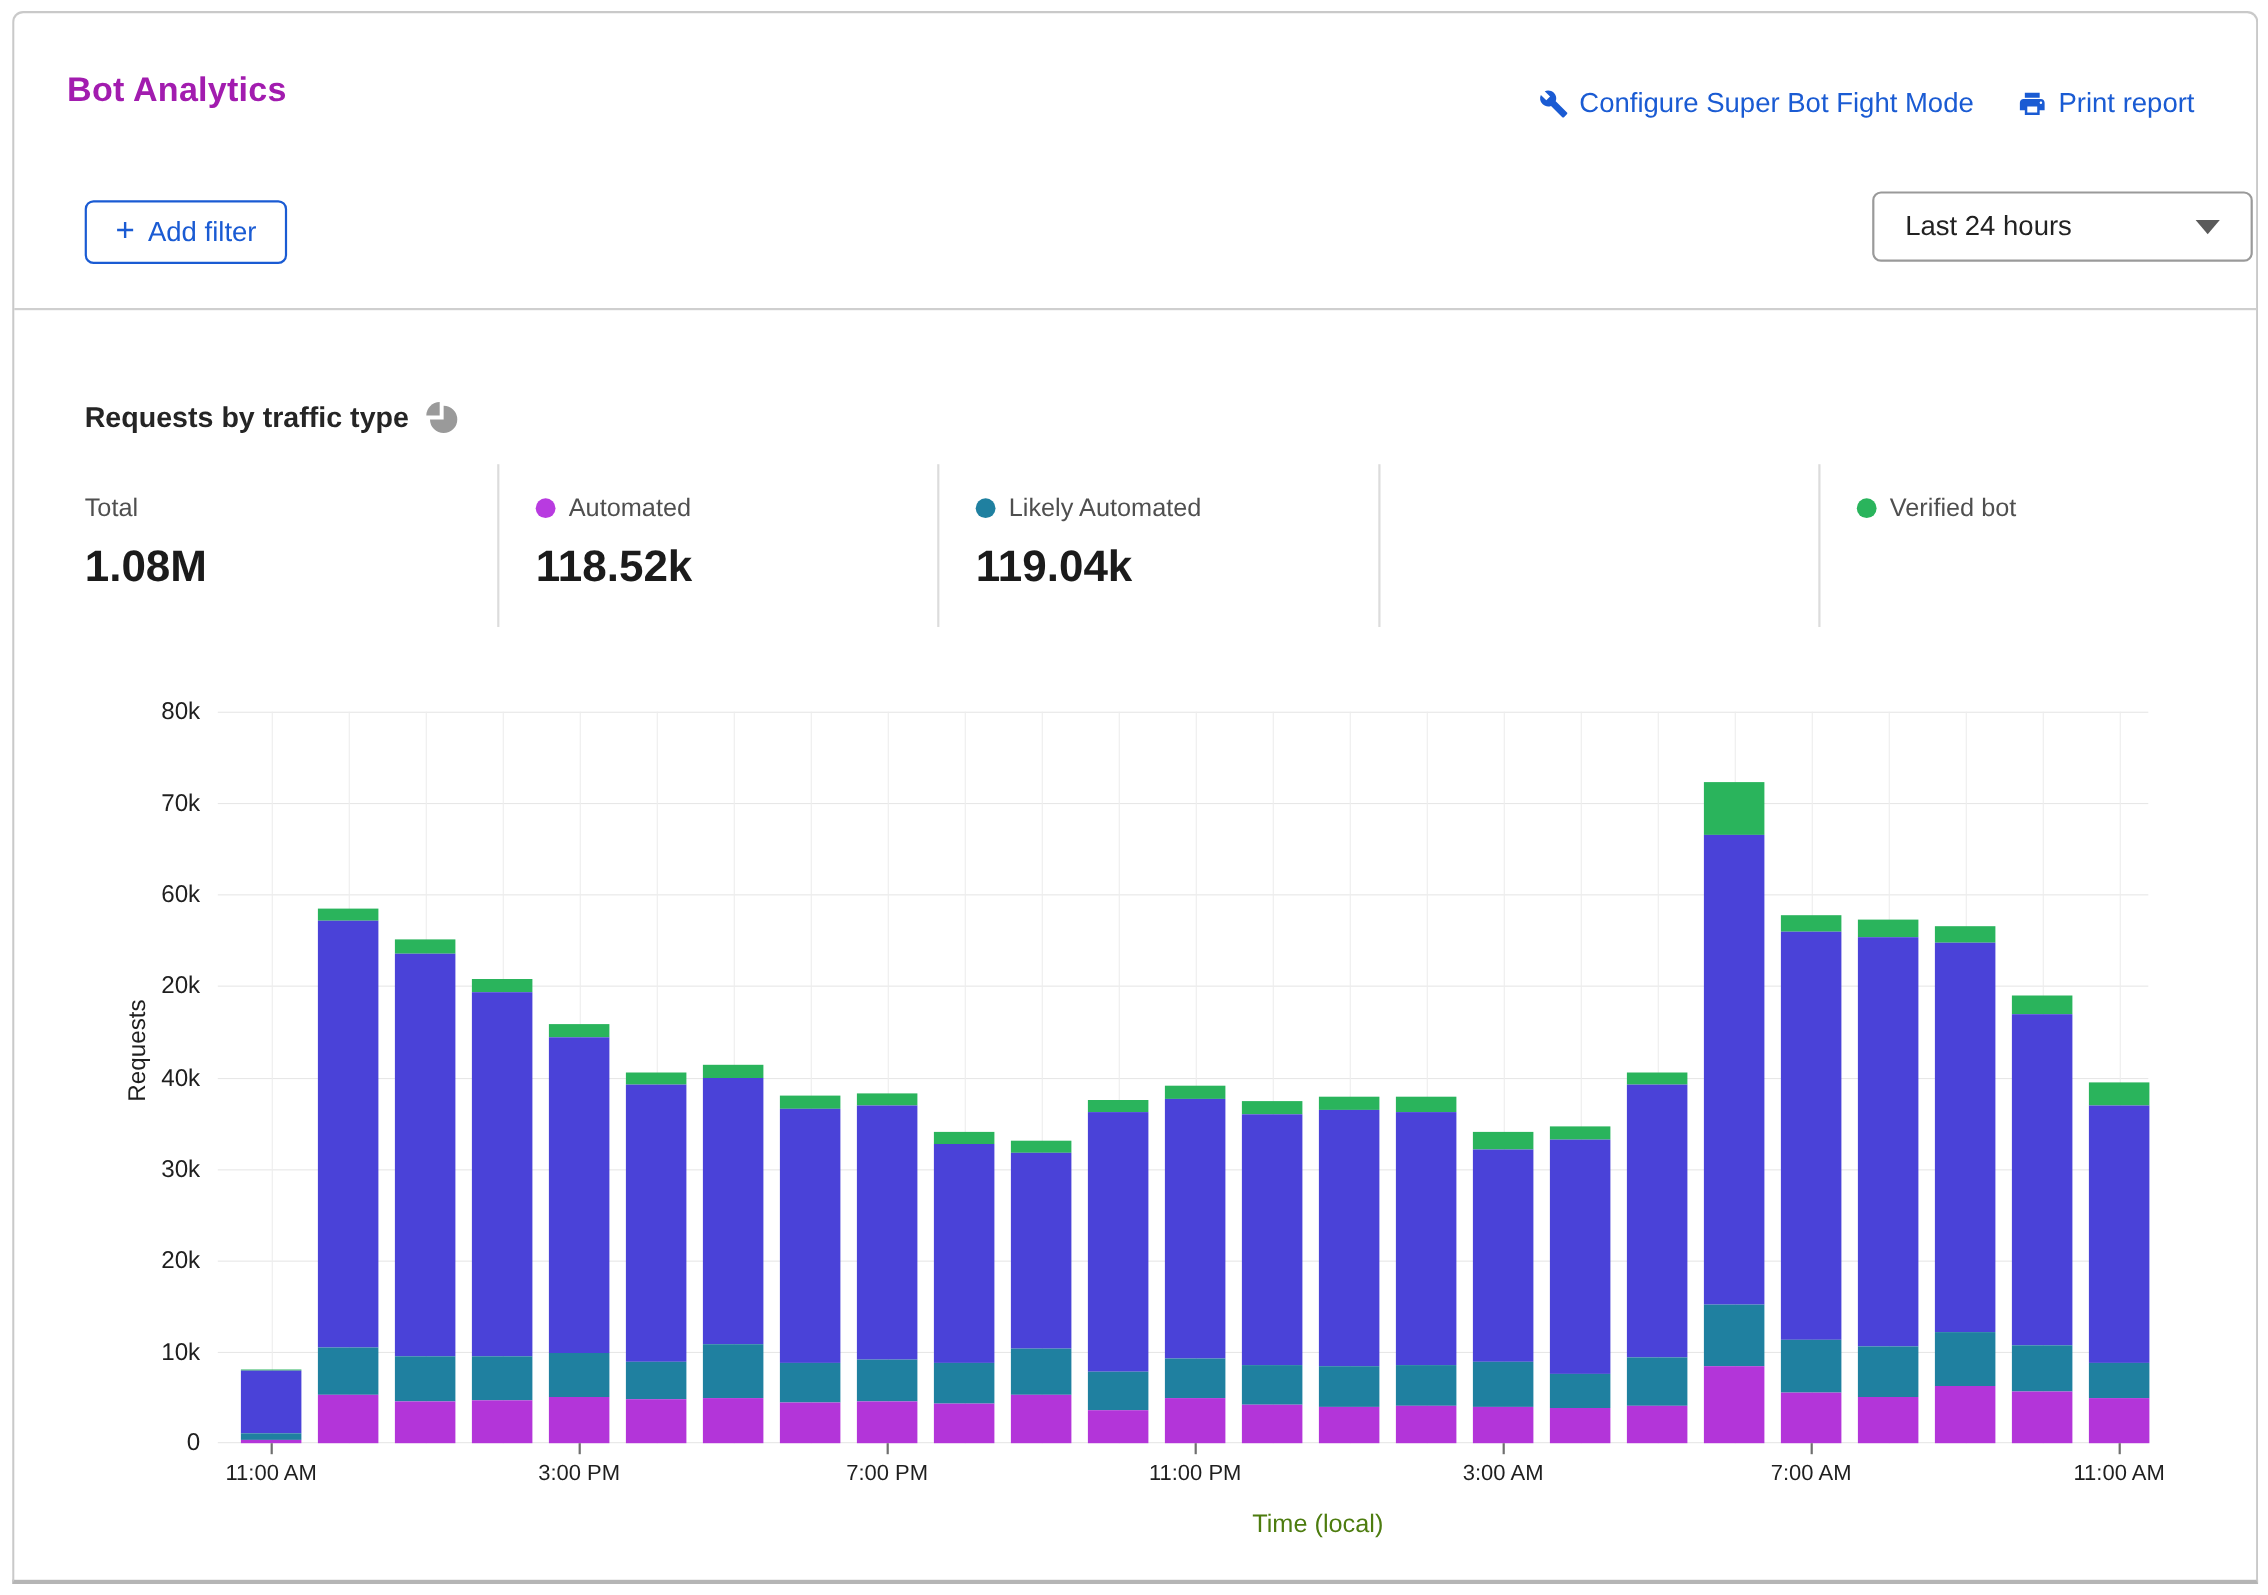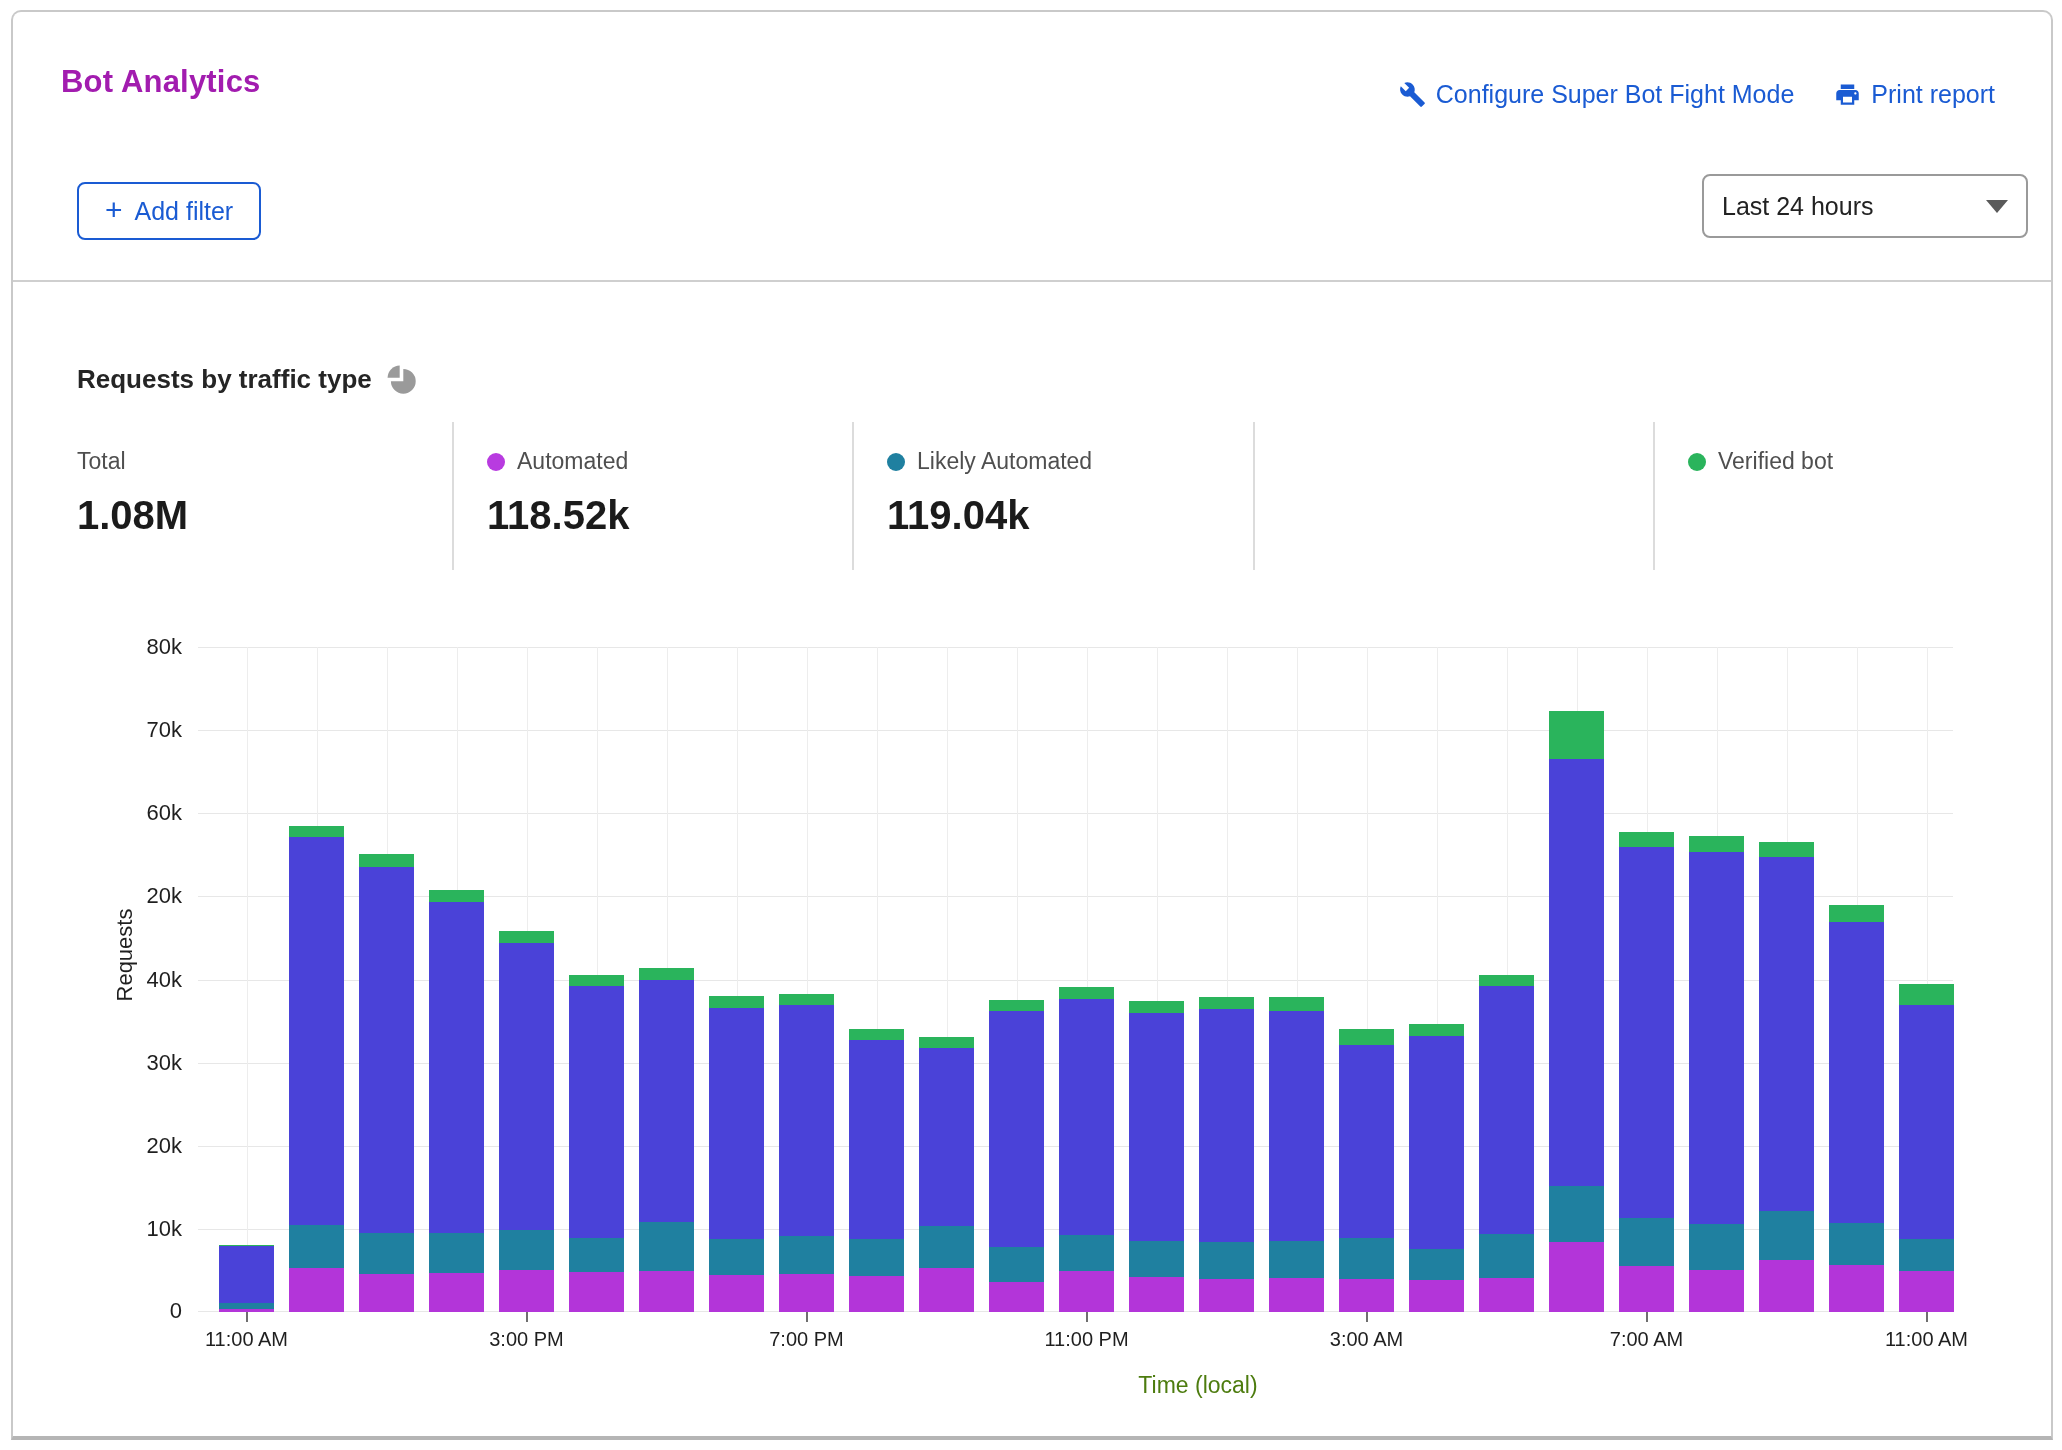--- a/index.html
+++ b/index.html
@@ -8,21 +8,21 @@
         border:2px solid #c9c9c9;border-bottom:4px solid #b5b5b5;border-radius:10px 10px 0 0;}
   
   .page-title{position:absolute;left:48px;top:52px;font-size:31px;font-weight:700;color:#a21caf;letter-spacing:.2px;}
   .links{position:absolute;right:56px;top:56px;display:flex;align-items:center;gap:40px;margin-top:12px;}
   .link{display:flex;align-items:center;gap:10px;color:#1a5bd3;font-size:25px;cursor:pointer;}
   .btn-addfilter{position:absolute;left:64px;top:170px;height:58px;display:flex;align-items:center;gap:12px;
         padding:0 26px;border:2px solid #1a5bd3;border-radius:8px;background:#fff;color:#1a5bd3;
         font-size:25px;cursor:pointer;}
   .plus{font-size:30px;font-weight:400;line-height:1;margin-top:-3px;}
   .dropdown{position:absolute;left:1689px;top:162px;width:286px;height:60px;border:2px solid #9a9a9a;border-radius:8px;
-        background:#fff;display:flex;align-items:center;justify-content:space-between;padding:0 18px;font-size:25px;color:#222;cursor:pointer;}
+        background:#fff;display:flex;align-items:center;justify-content:space-between;padding:0 28px;font-size:25px;color:#222;cursor:pointer;}
   .caret{width:0;height:0;border-left:11px solid transparent;border-right:11px solid transparent;border-top:13px solid #5a5a5a;}
   .header-divider{position:absolute;left:0;top:268px;width:100%;height:2px;background:#cfcfcf;}
   
   .section-title{position:absolute;left:64px;top:352px;font-size:26px;font-weight:700;color:#252525;display:flex;align-items:center;gap:14px;}
   
   .stat{position:absolute;top:436px;width:360px;}
   .stat .lab{display:flex;align-items:center;gap:12px;font-size:23px;color:#4f4f4f;}
   .stat .val{margin-top:18px;font-size:40px;font-weight:700;color:#1b1b1b;}
   .dot{width:18px;height:18px;border-radius:50%;flex:0 0 18px;}
   .stat-divider{position:absolute;top:410px;height:148px;width:2px;background:#dcdcdc;}

